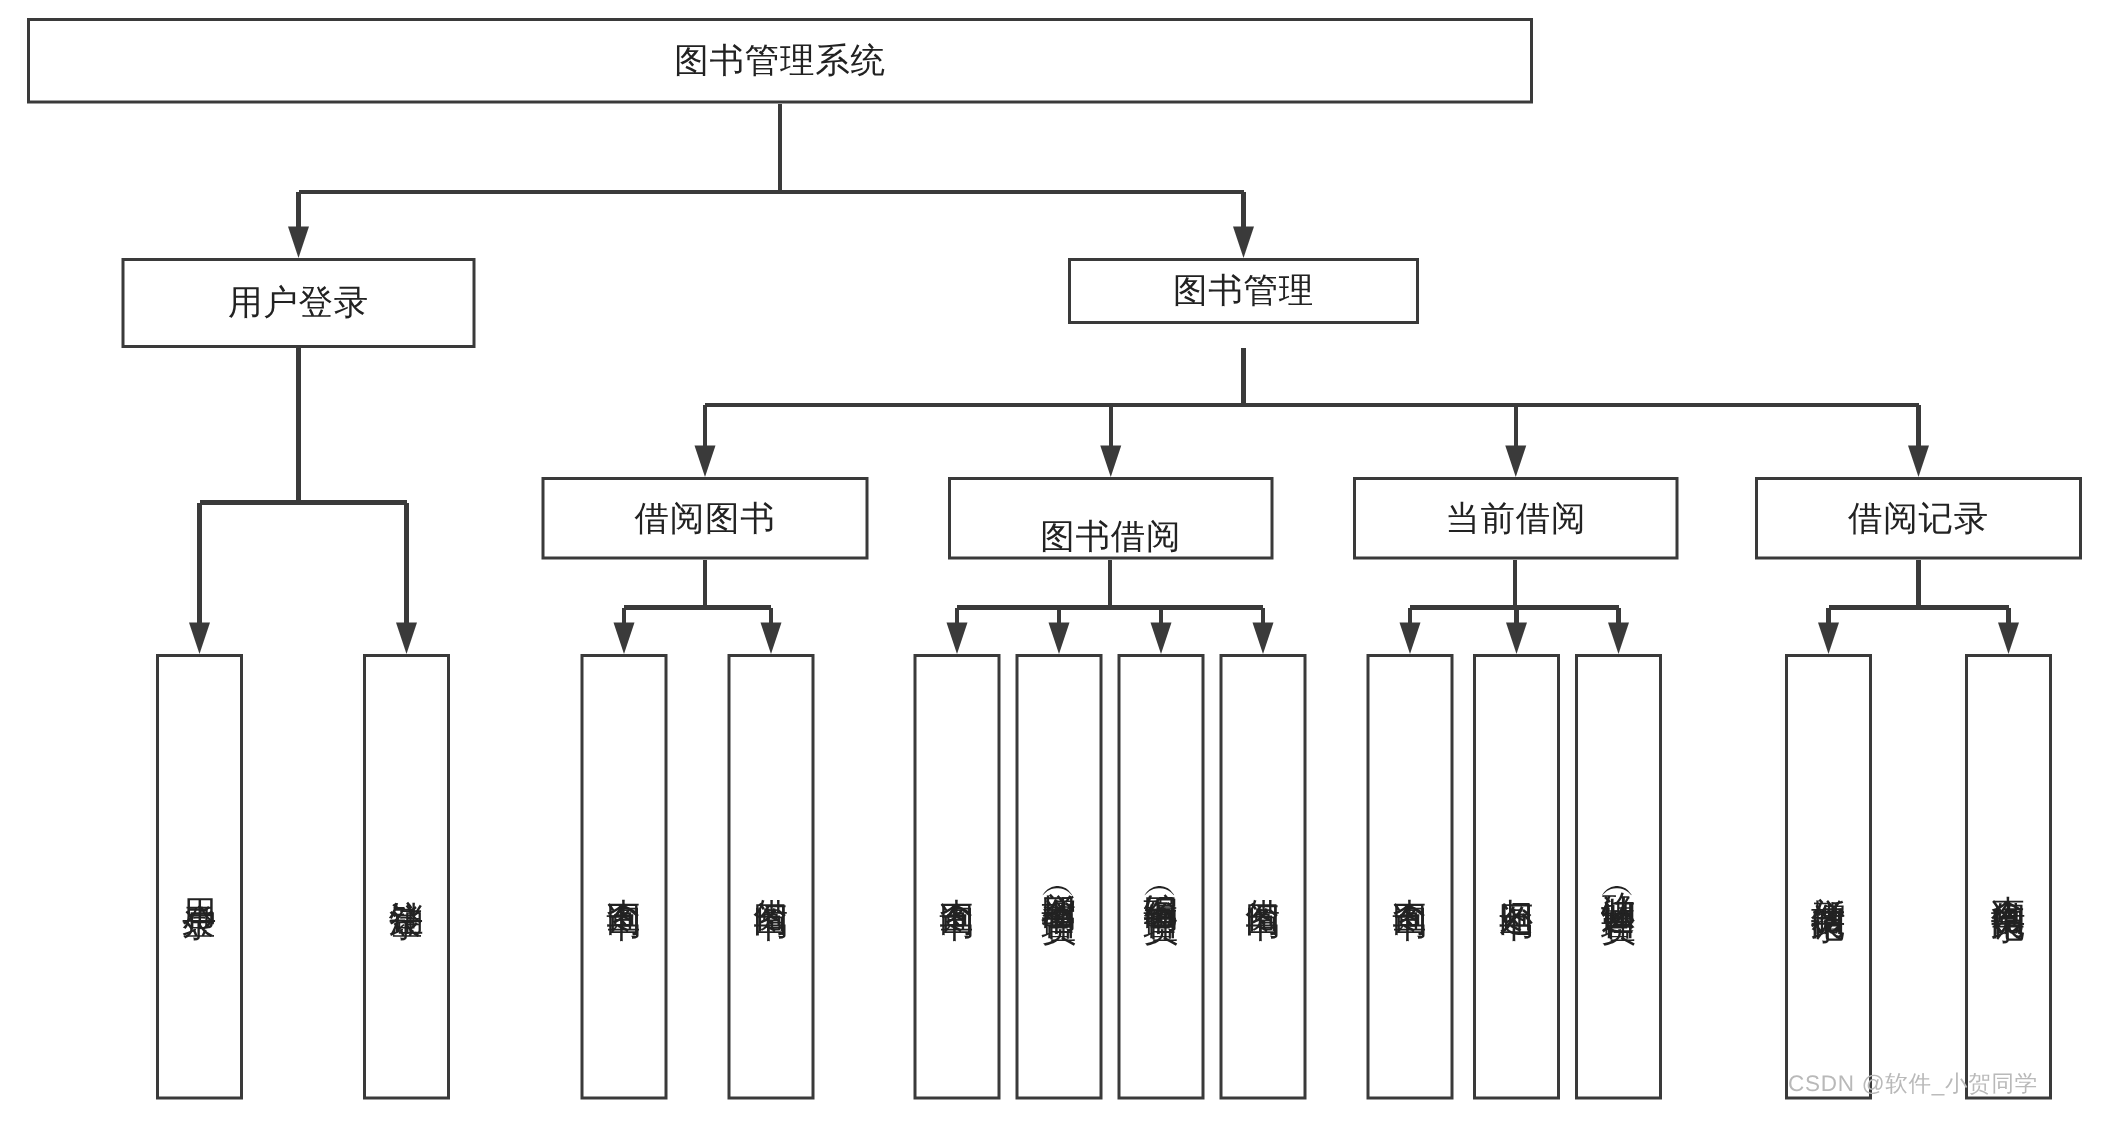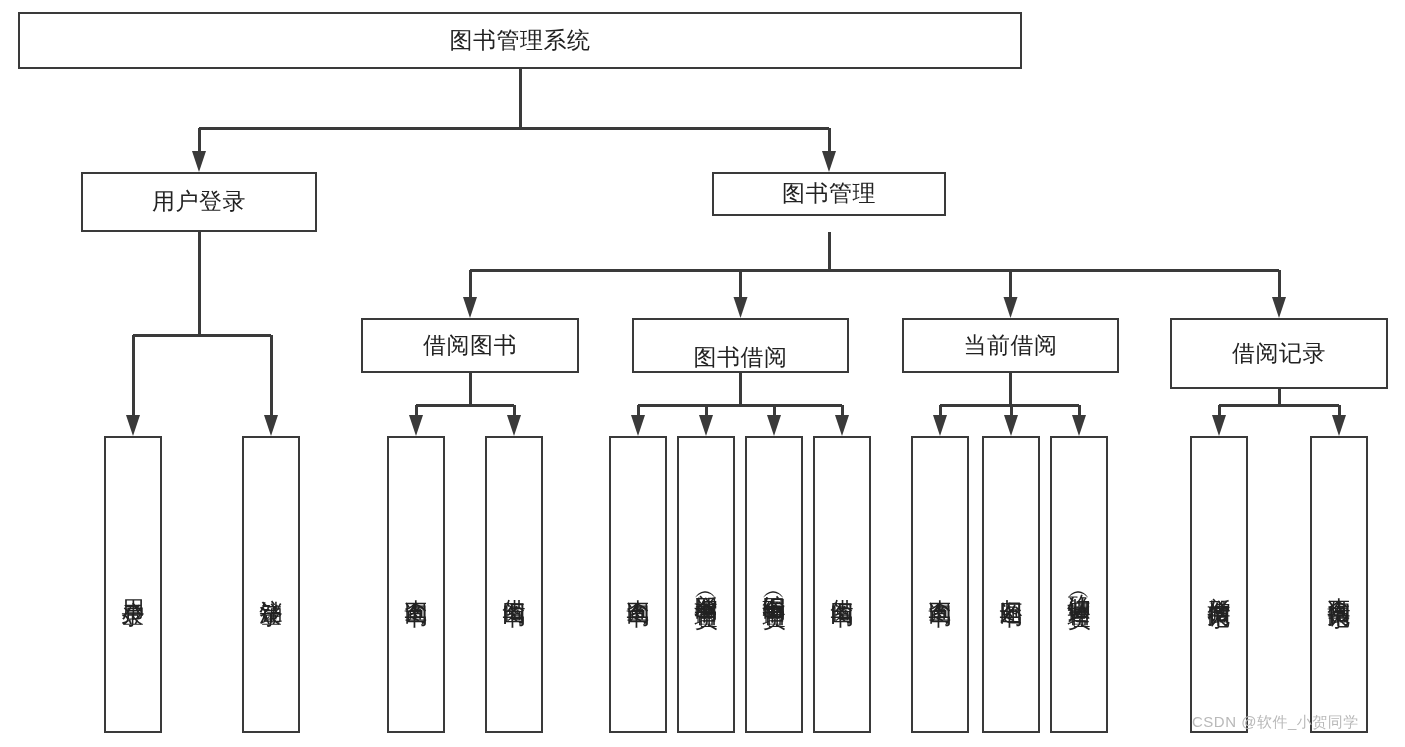--- a/index.html
+++ b/index.html
@@ -138,21 +138,21 @@
       </div>
       <div class="node level3 horizontal" style="left: 361px; top: 318px; width: 218px; height: 55px;">
         <span class="node-label">借阅图书</span>
       </div>
       <div class="node level3 horizontal" style="left: 632px; top: 318px; width: 217px; height: 55px; align-items: flex-end;">
         <span class="node-label">图书借阅</span>
       </div>
       <div class="node level3 horizontal" style="left: 902px; top: 318px; width: 217px; height: 55px;">
         <span class="node-label">当前借阅</span>
       </div>
-      <div class="node level3 horizontal" style="left: 1170px; top: 318px; width: 218px; height: 71px;">
+      <div class="node level3 horizontal" style="left: 1170px; top: 318px; width: 218px; height: 55px;">
         <span class="node-label">借阅记录</span>
       </div>
       <div class="node leaf vertical" style="left: 104px; top: 436px; width: 58px; height: 297px;">
         <span class="node-label">用户登录</span>
       </div>
       <div class="node leaf vertical" style="left: 242px; top: 436px; width: 58px; height: 297px;">
         <span class="node-label">注销登录</span>
       </div>
       <div class="node leaf vertical" style="left: 387px; top: 436px; width: 58px; height: 297px;">
         <span class="node-label">查询图书</span>

